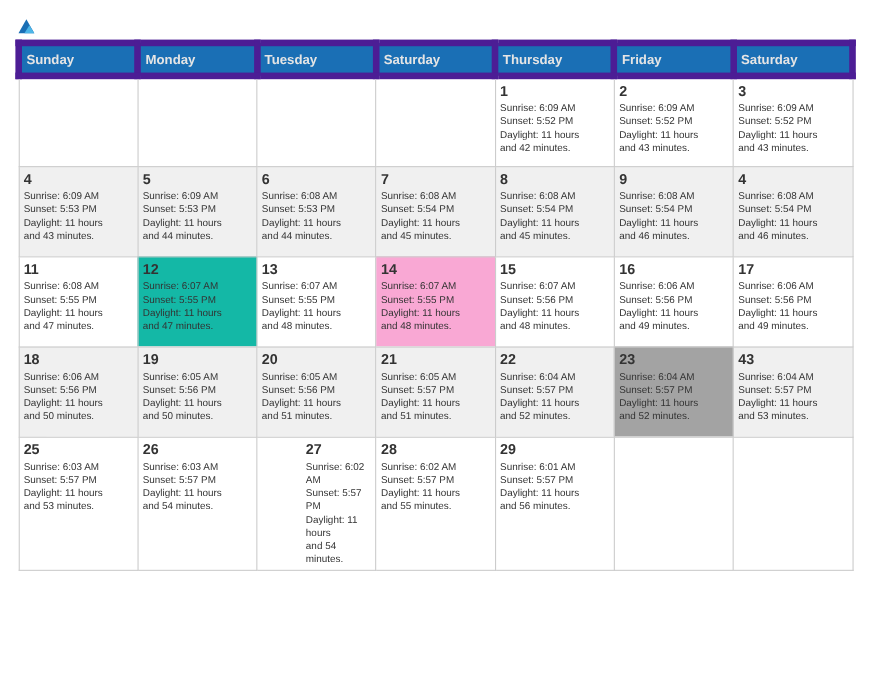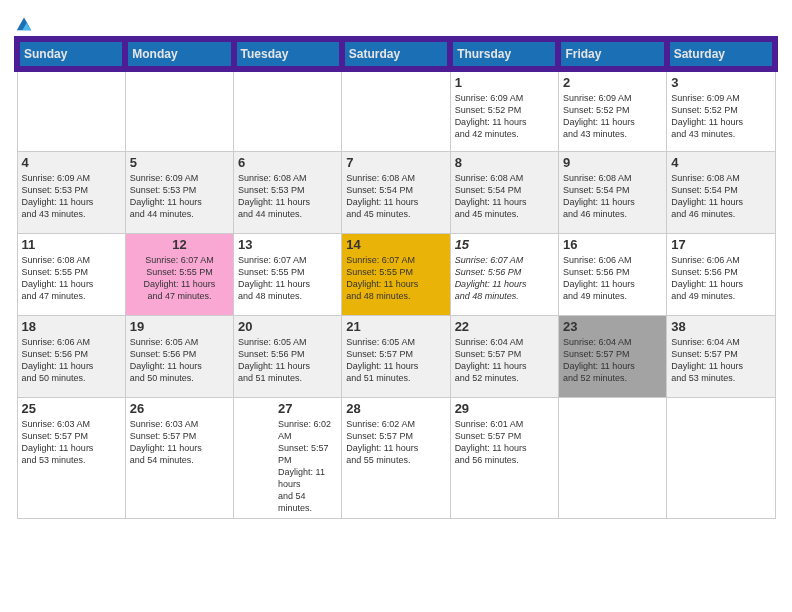--- a/index.html
+++ b/index.html
@@ -210,42 +210,42 @@
           </td>
         </tr>
         <tr>
           <td style="background-color: rgb(255, 255, 255);">
             <span class="day-num">11</span>
             <div class="day-info" style="white-space: pre-line;">Sunrise: 6:08 AM
 Sunset: 5:55 PM
 Daylight: 11 hours
 and 47 minutes.</div>
           </td>
-          <td style="background-color: #f9a8d4; text-align: center;">
+          <td style="background-color: #14b8a6;">
             <span class="day-num">12</span>
             <div class="day-info" style="white-space: pre-line;">Sunrise: 6:07 AM
 Sunset: 5:55 PM
 Daylight: 11 hours
 and 47 minutes.</div>
           </td>
           <td style="background-color: rgb(255, 255, 255);">
             <span class="day-num">13</span>
             <div class="day-info" style="white-space: pre-line;">Sunrise: 6:07 AM
 Sunset: 5:55 PM
 Daylight: 11 hours
 and 48 minutes.</div>
           </td>
-          <td style="background-color: #eab308;">
+          <td style="background-color: #f9a8d4;">
             <span class="day-num">14</span>
             <div class="day-info" style="white-space: pre-line;">Sunrise: 6:07 AM
 Sunset: 5:55 PM
 Daylight: 11 hours
 and 48 minutes.</div>
           </td>
-          <td style="background-color: rgb(255, 255, 255); font-style: italic;">
+          <td style="background-color: rgb(255, 255, 255);">
             <span class="day-num">15</span>
             <div class="day-info" style="white-space: pre-line;">Sunrise: 6:07 AM
 Sunset: 5:56 PM
 Daylight: 11 hours
 and 48 minutes.</div>
           </td>
           <td style="background-color: rgb(255, 255, 255);">
             <span class="day-num">16</span>
             <div class="day-info" style="white-space: pre-line;">Sunrise: 6:06 AM
 Sunset: 5:56 PM
@@ -297,21 +297,21 @@
 and 52 minutes.</div>
           </td>
           <td style="background-color: #a3a3a3;">
             <span class="day-num">23</span>
             <div class="day-info" style="white-space: pre-line;">Sunrise: 6:04 AM
 Sunset: 5:57 PM
 Daylight: 11 hours
 and 52 minutes.</div>
           </td>
           <td style="background-color: rgb(240, 240, 240);">
-            <span class="day-num">38</span>
+            <span class="day-num">43</span>
             <div class="day-info" style="white-space: pre-line;">Sunrise: 6:04 AM
 Sunset: 5:57 PM
 Daylight: 11 hours
 and 53 minutes.</div>
           </td>
         </tr>
         <tr>
           <td style="background-color: rgb(255, 255, 255); border-radius: 27px;">
             <span class="day-num">25</span>
             <div class="day-info" style="white-space: pre-line;">Sunrise: 6:03 AM

